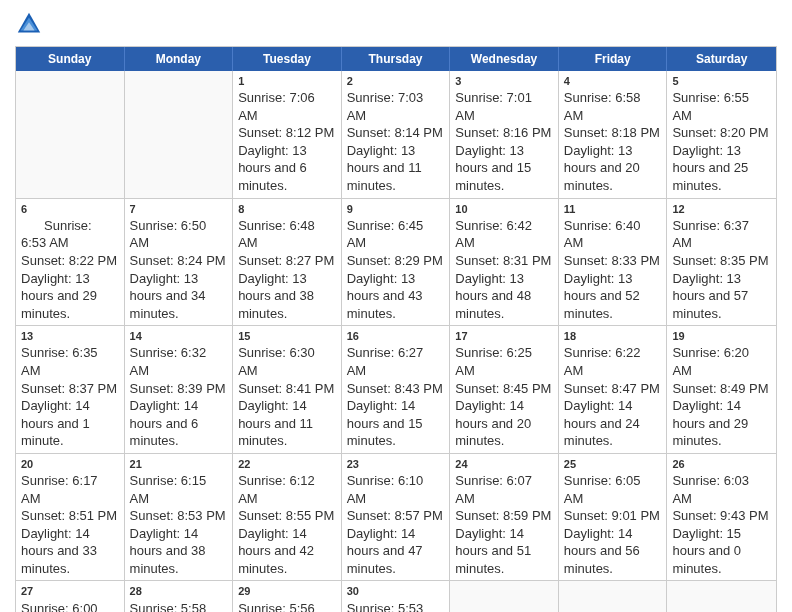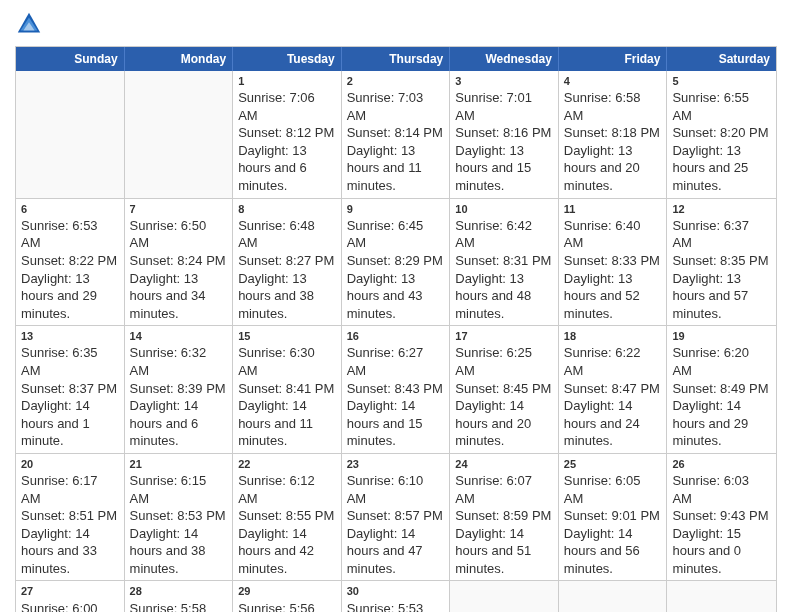--- a/index.html
+++ b/index.html
@@ -69,21 +69,21 @@
     .cal-header {
       display: grid;
       grid-template-columns: repeat(7, 1fr);
       background: #2b5fad;
     }
     .cal-header-cell {
       color: #fff;
       font-weight: bold;
       font-size: 12px;
       padding: 5px 6px;
-      text-align: right;
+      text-align: center;
       border-right: 1px solid #4a7bc8;
     }
     .cal-header-cell:last-child { border-right: none; }
     .cal-body {
       flex: 1;
       display: flex;
       flex-direction: column;
     }
     .cal-row {
       display: grid;
@@ -160,21 +160,21 @@
 Sunset: 8:16 PM
 Daylight: 13 hours and 15 minutes.</span></div>
           <div class="cal-cell"><span class="day-num">4</span><span class="cell-text" style="white-space: pre-wrap;">Sunrise: 6:58 AM
 Sunset: 8:18 PM
 Daylight: 13 hours and 20 minutes.</span></div>
           <div class="cal-cell"><span class="day-num">5</span><span class="cell-text" style="white-space: pre-wrap;">Sunrise: 6:55 AM
 Sunset: 8:20 PM
 Daylight: 13 hours and 25 minutes.</span></div>
         </div>
         <div class="cal-row">
-          <div class="cal-cell"><span class="day-num">6</span><span class="cell-text" style="white-space: pre-wrap;">Sunrise: 6:53 AM
+          <div class="cal-cell"><span class="day-num">6</span><span class="cell-text" style="white-space: pre-wrap; margin-left: 23px;">Sunrise: 6:53 AM
 Sunset: 8:22 PM
 Daylight: 13 hours and 29 minutes.</span></div>
           <div class="cal-cell"><span class="day-num">7</span><span class="cell-text" style="white-space: pre-wrap;">Sunrise: 6:50 AM
 Sunset: 8:24 PM
 Daylight: 13 hours and 34 minutes.</span></div>
           <div class="cal-cell"><span class="day-num">8</span><span class="cell-text" style="white-space: pre-wrap;">Sunrise: 6:48 AM
 Sunset: 8:27 PM
 Daylight: 13 hours and 38 minutes.</span></div>
           <div class="cal-cell"><span class="day-num">9</span><span class="cell-text" style="white-space: pre-wrap;">Sunrise: 6:45 AM
 Sunset: 8:29 PM

